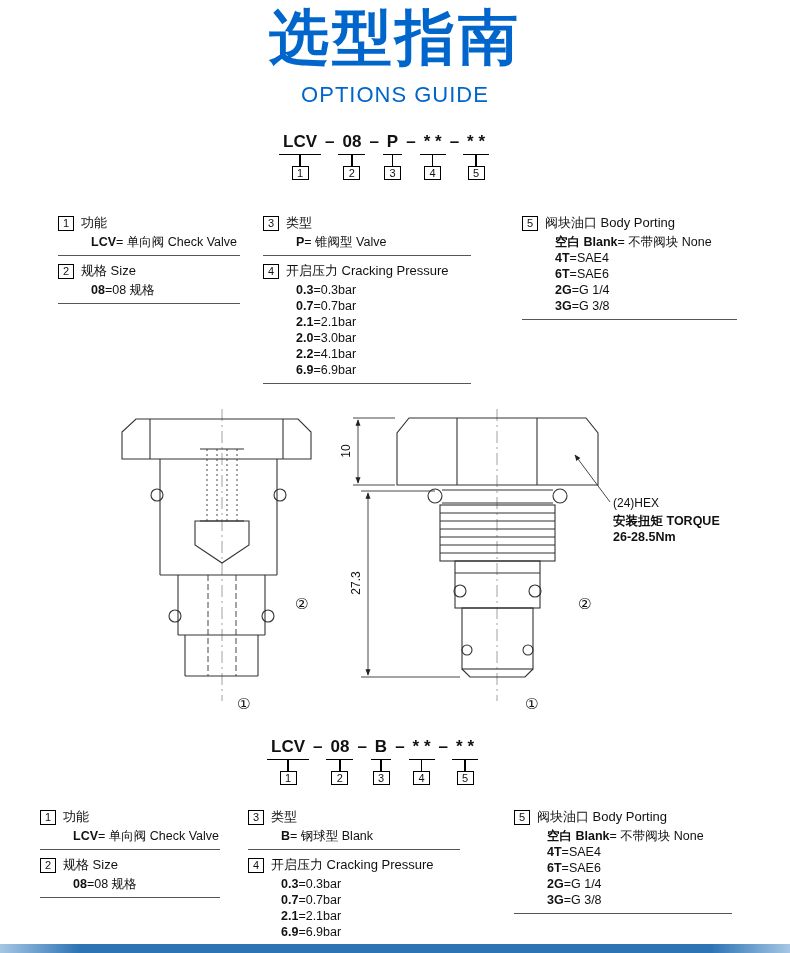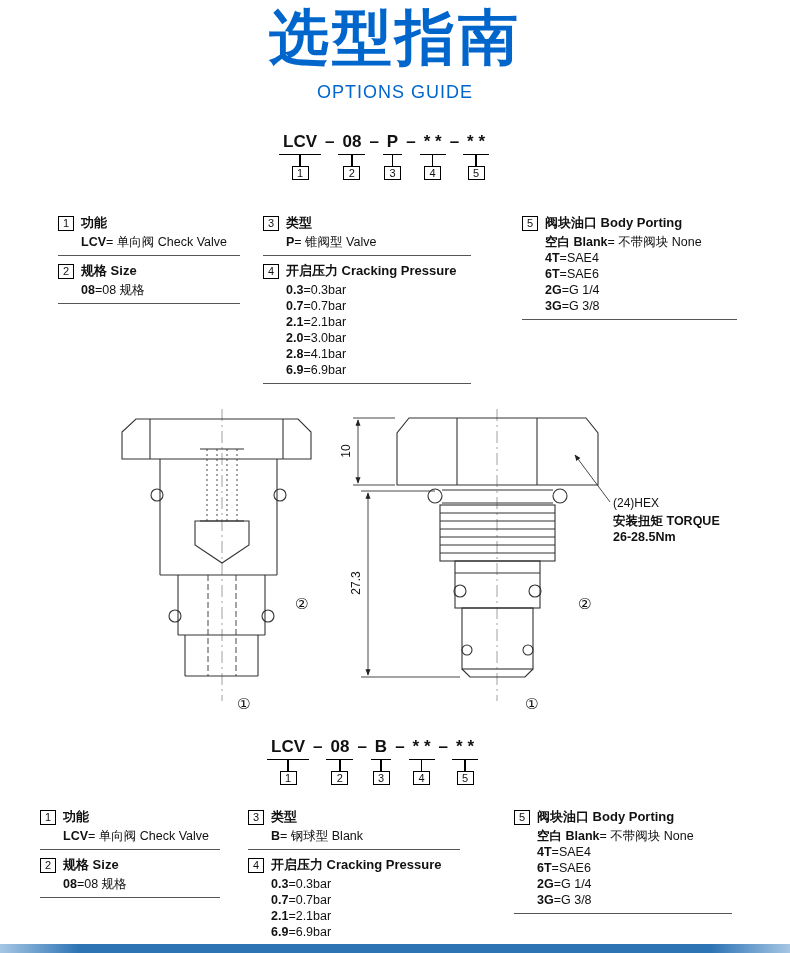--- a/index.html
+++ b/index.html
@@ -5,21 +5,21 @@
   :root{ --accent:#0066cc; --bar:#2d74b5; }
   *{ margin:0; padding:0; box-sizing:border-box; }
   html,body{ background:#ffffff; }
   body{ font-family:"Liberation Sans","DejaVu Sans",sans-serif; color:#111; }
   .page{ position:relative; width:790px; height:953px; margin:0 auto; background:#fff; overflow:hidden; }
 
   
   .title-cn{ position:absolute; top:0px; left:0; width:100%; text-align:center;
              font-size:60px; font-weight:900; color:var(--accent); letter-spacing:3px; line-height:1.25; }
   .title-en{ position:absolute; top:82px; left:0; width:100%; text-align:center;
-             font-size:18px; color:var(--accent); letter-spacing:1px; }
+             font-size:22px; color:var(--accent); letter-spacing:1px; }
 
   
   .model-code{ position:absolute; display:flex; align-items:flex-start; }
   #mc-top{ left:278px; top:132px; }
   #mc-bottom{ left:266px; top:737px; }
   .seg{ display:flex; flex-direction:column; align-items:center; margin:0 1px; }
   .seg-code{ font-size:17px; font-weight:bold; line-height:1.15; padding:0 4px 2px 4px;
              border-bottom:1.6px solid #000; white-space:pre; }
   .seg-tick{ width:1.5px; height:11px; background:#000; }
   .seg-box{ width:17px; height:14px; border:1.3px solid #000; font-size:11px; line-height:12px; text-align:center; }
@@ -30,22 +30,22 @@
   #col-a{ left:58px;  top:214px; width:182px; }
   #col-b{ left:263px; top:214px; width:208px; }
   #col-c{ left:522px; top:214px; width:215px; }
   #col-d{ left:40px;  top:808px; width:180px; }
   #col-e{ left:248px; top:808px; width:212px; }
   #col-f{ left:514px; top:808px; width:218px; }
   .opt-block{ border-bottom:1.2px solid #555; padding-bottom:5px; margin-bottom:6px; }
   .opt-header{ display:flex; align-items:center; gap:7px; margin-bottom:2px; }
   .opt-num{ flex:0 0 auto; width:16px; height:15px; border:1.2px solid #000;
             font-size:11px; line-height:13px; text-align:center; }
-  .opt-title{ font-size:13px; font-weight:bold; }
-  .opt-line{ font-size:12.5px; line-height:1.28; margin-left:23px; }
+  .opt-title{ font-size:13px; font-weight:normal; }
+  .opt-line{ font-size:12.5px; line-height:1.28; margin-left:33px; }
   .opt-line b{ font-weight:bold; }
 
   
   .dwg{ position:absolute; left:45px; top:403px; }
   .cl{ stroke:#888; stroke-width:0.8; stroke-dasharray:12 4 2 4; }
   svg text{ font-family:"Liberation Sans","DejaVu Sans",sans-serif; }
   .dt{ font-size:12px; fill:#111; }
   .db{ font-size:12.5px; font-weight:bold; fill:#111; }
   .pl{ font-size:15px; fill:#111; }
 
@@ -120,21 +120,21 @@
     </div>
     <div class="opt-block">
       <div class="opt-header">
         <span class="opt-num">4</span>
         <span class="opt-title">开启压力 Cracking Pressure</span>
       </div>
       <div class="opt-line"><b>0.3</b><span>=0.3bar</span></div>
       <div class="opt-line"><b>0.7</b><span>=0.7bar</span></div>
       <div class="opt-line"><b>2.1</b><span>=2.1bar</span></div>
       <div class="opt-line"><b>2.0</b><span>=3.0bar</span></div>
-      <div class="opt-line"><b>2.8</b><span>=4.1bar</span></div>
+      <div class="opt-line"><b>2.2</b><span>=4.1bar</span></div>
       <div class="opt-line"><b>6.9</b><span>=6.9bar</span></div>
     </div>
   </div>
 
   <div class="opt-col" id="col-c">
     <div class="opt-block">
       <div class="opt-header">
         <span class="opt-num">5</span>
         <span class="opt-title">阀块油口 Body Porting</span>
       </div>

